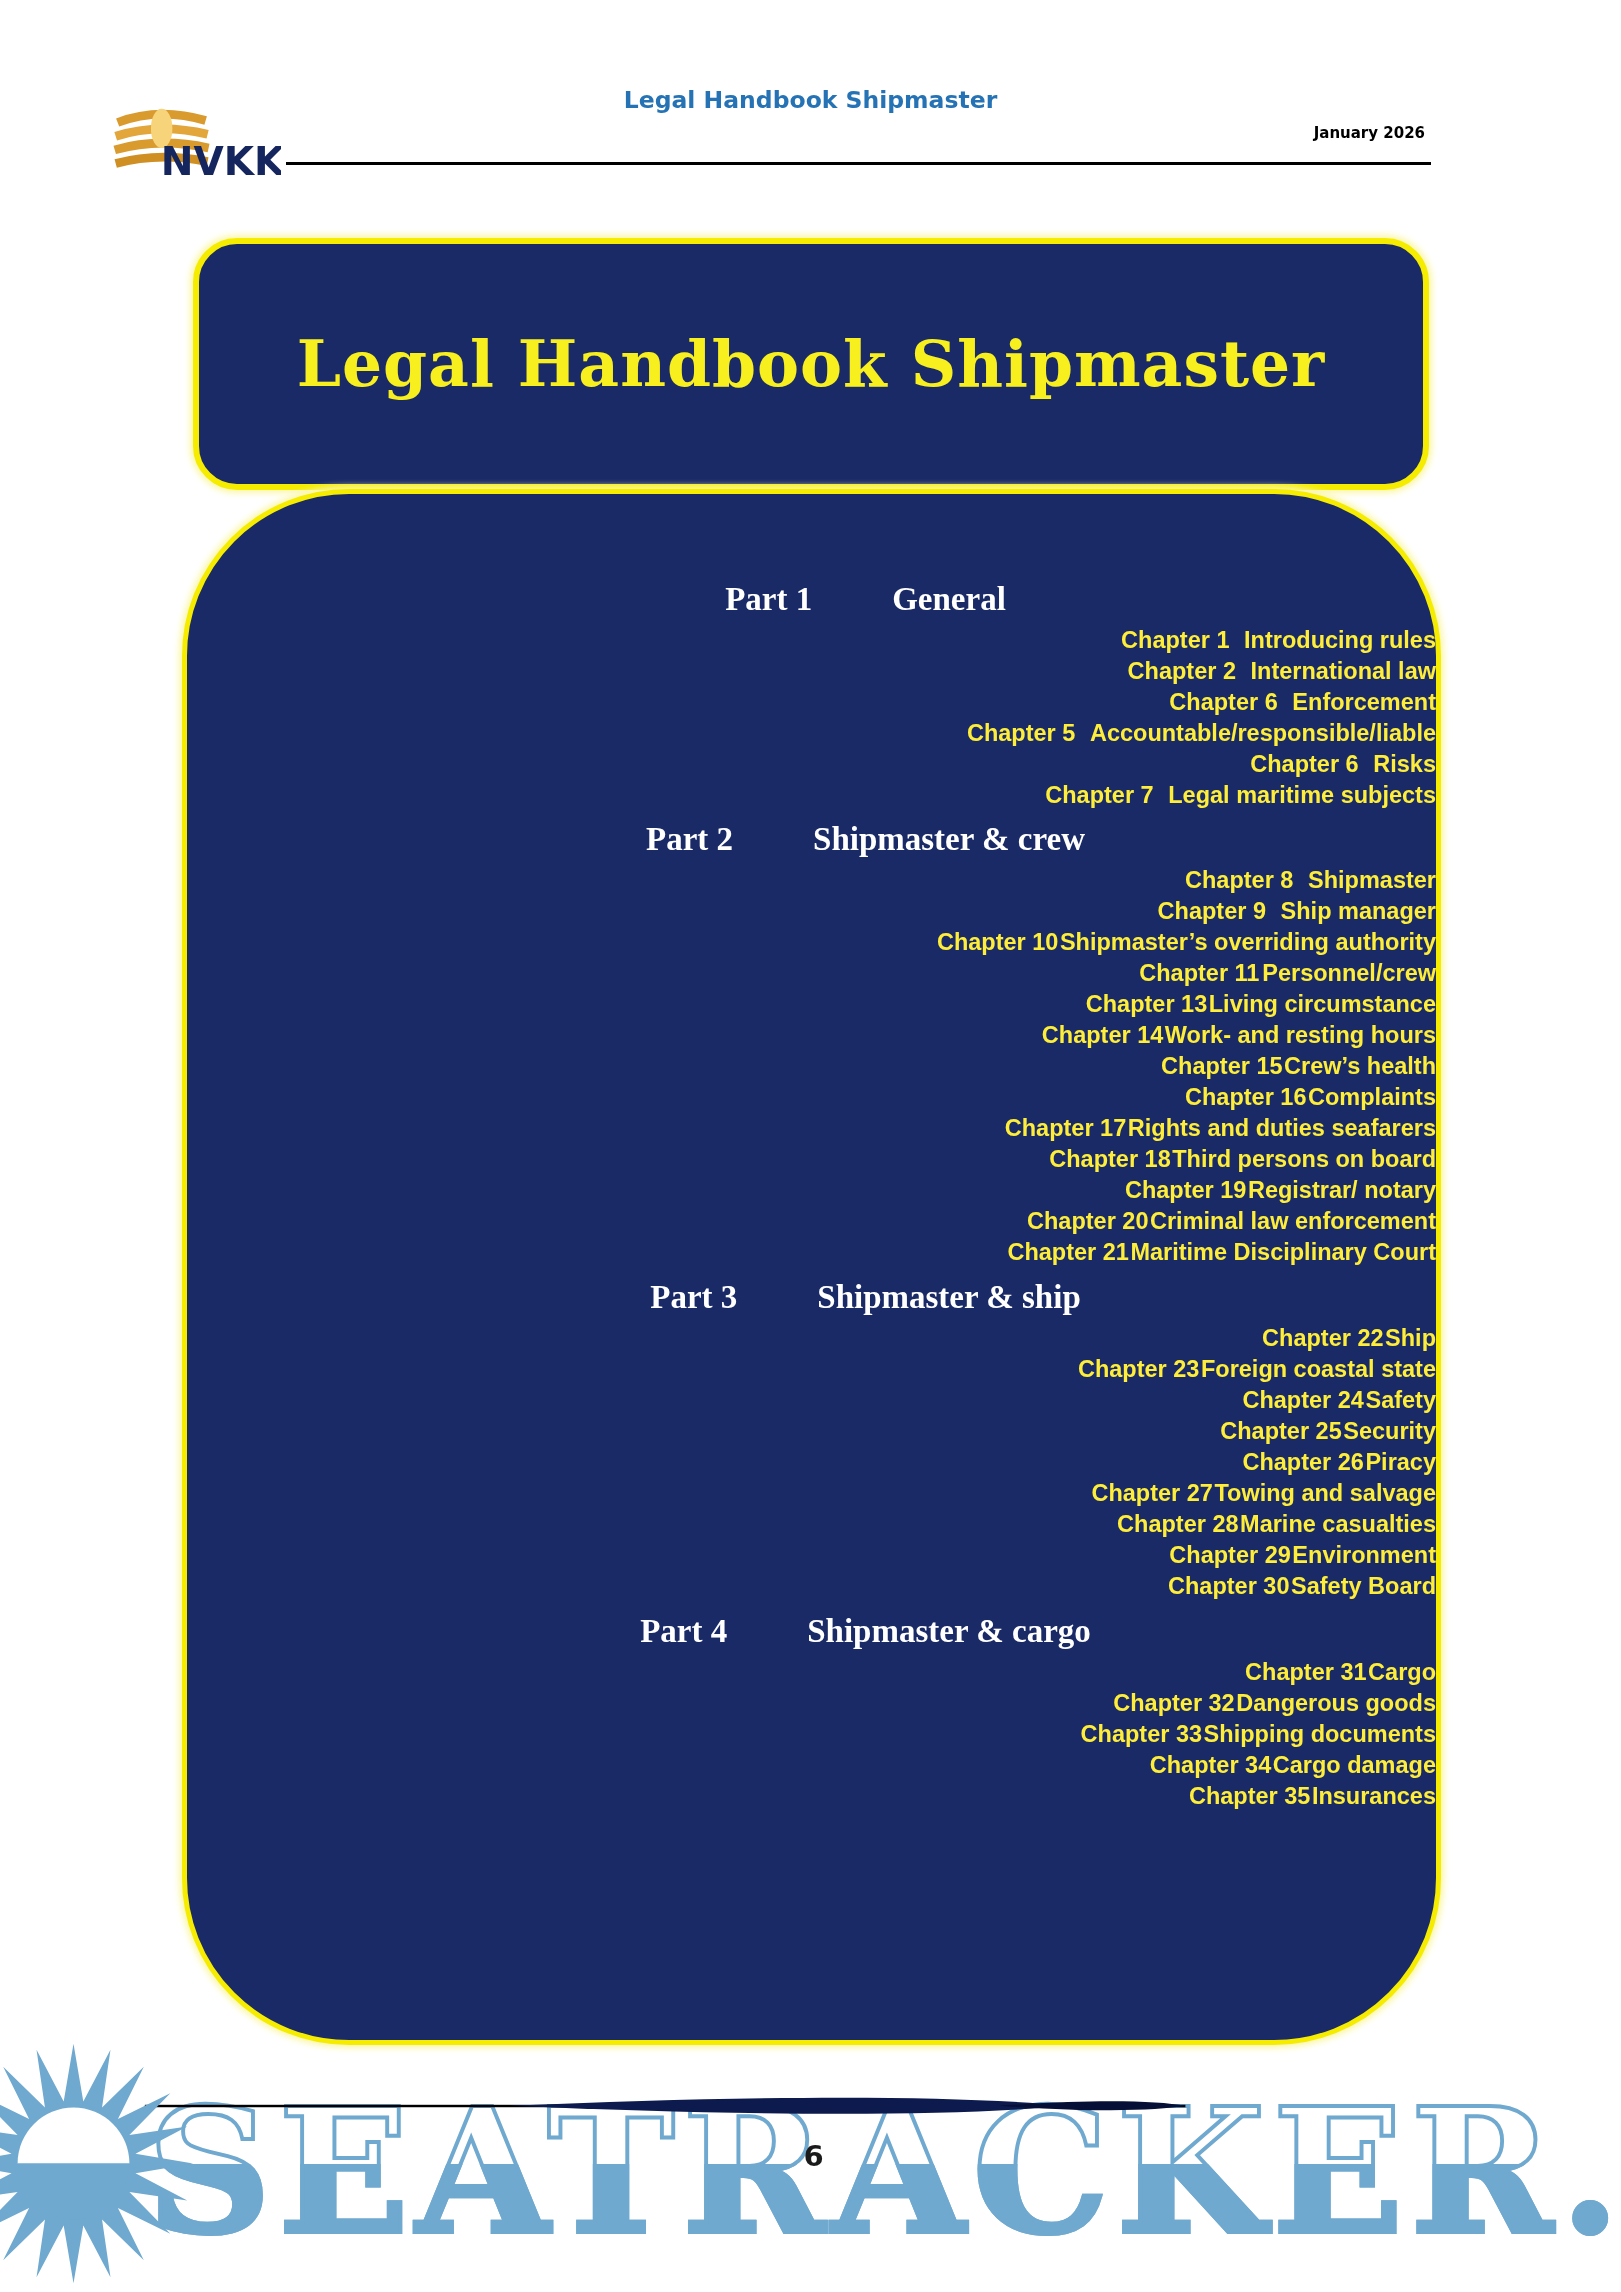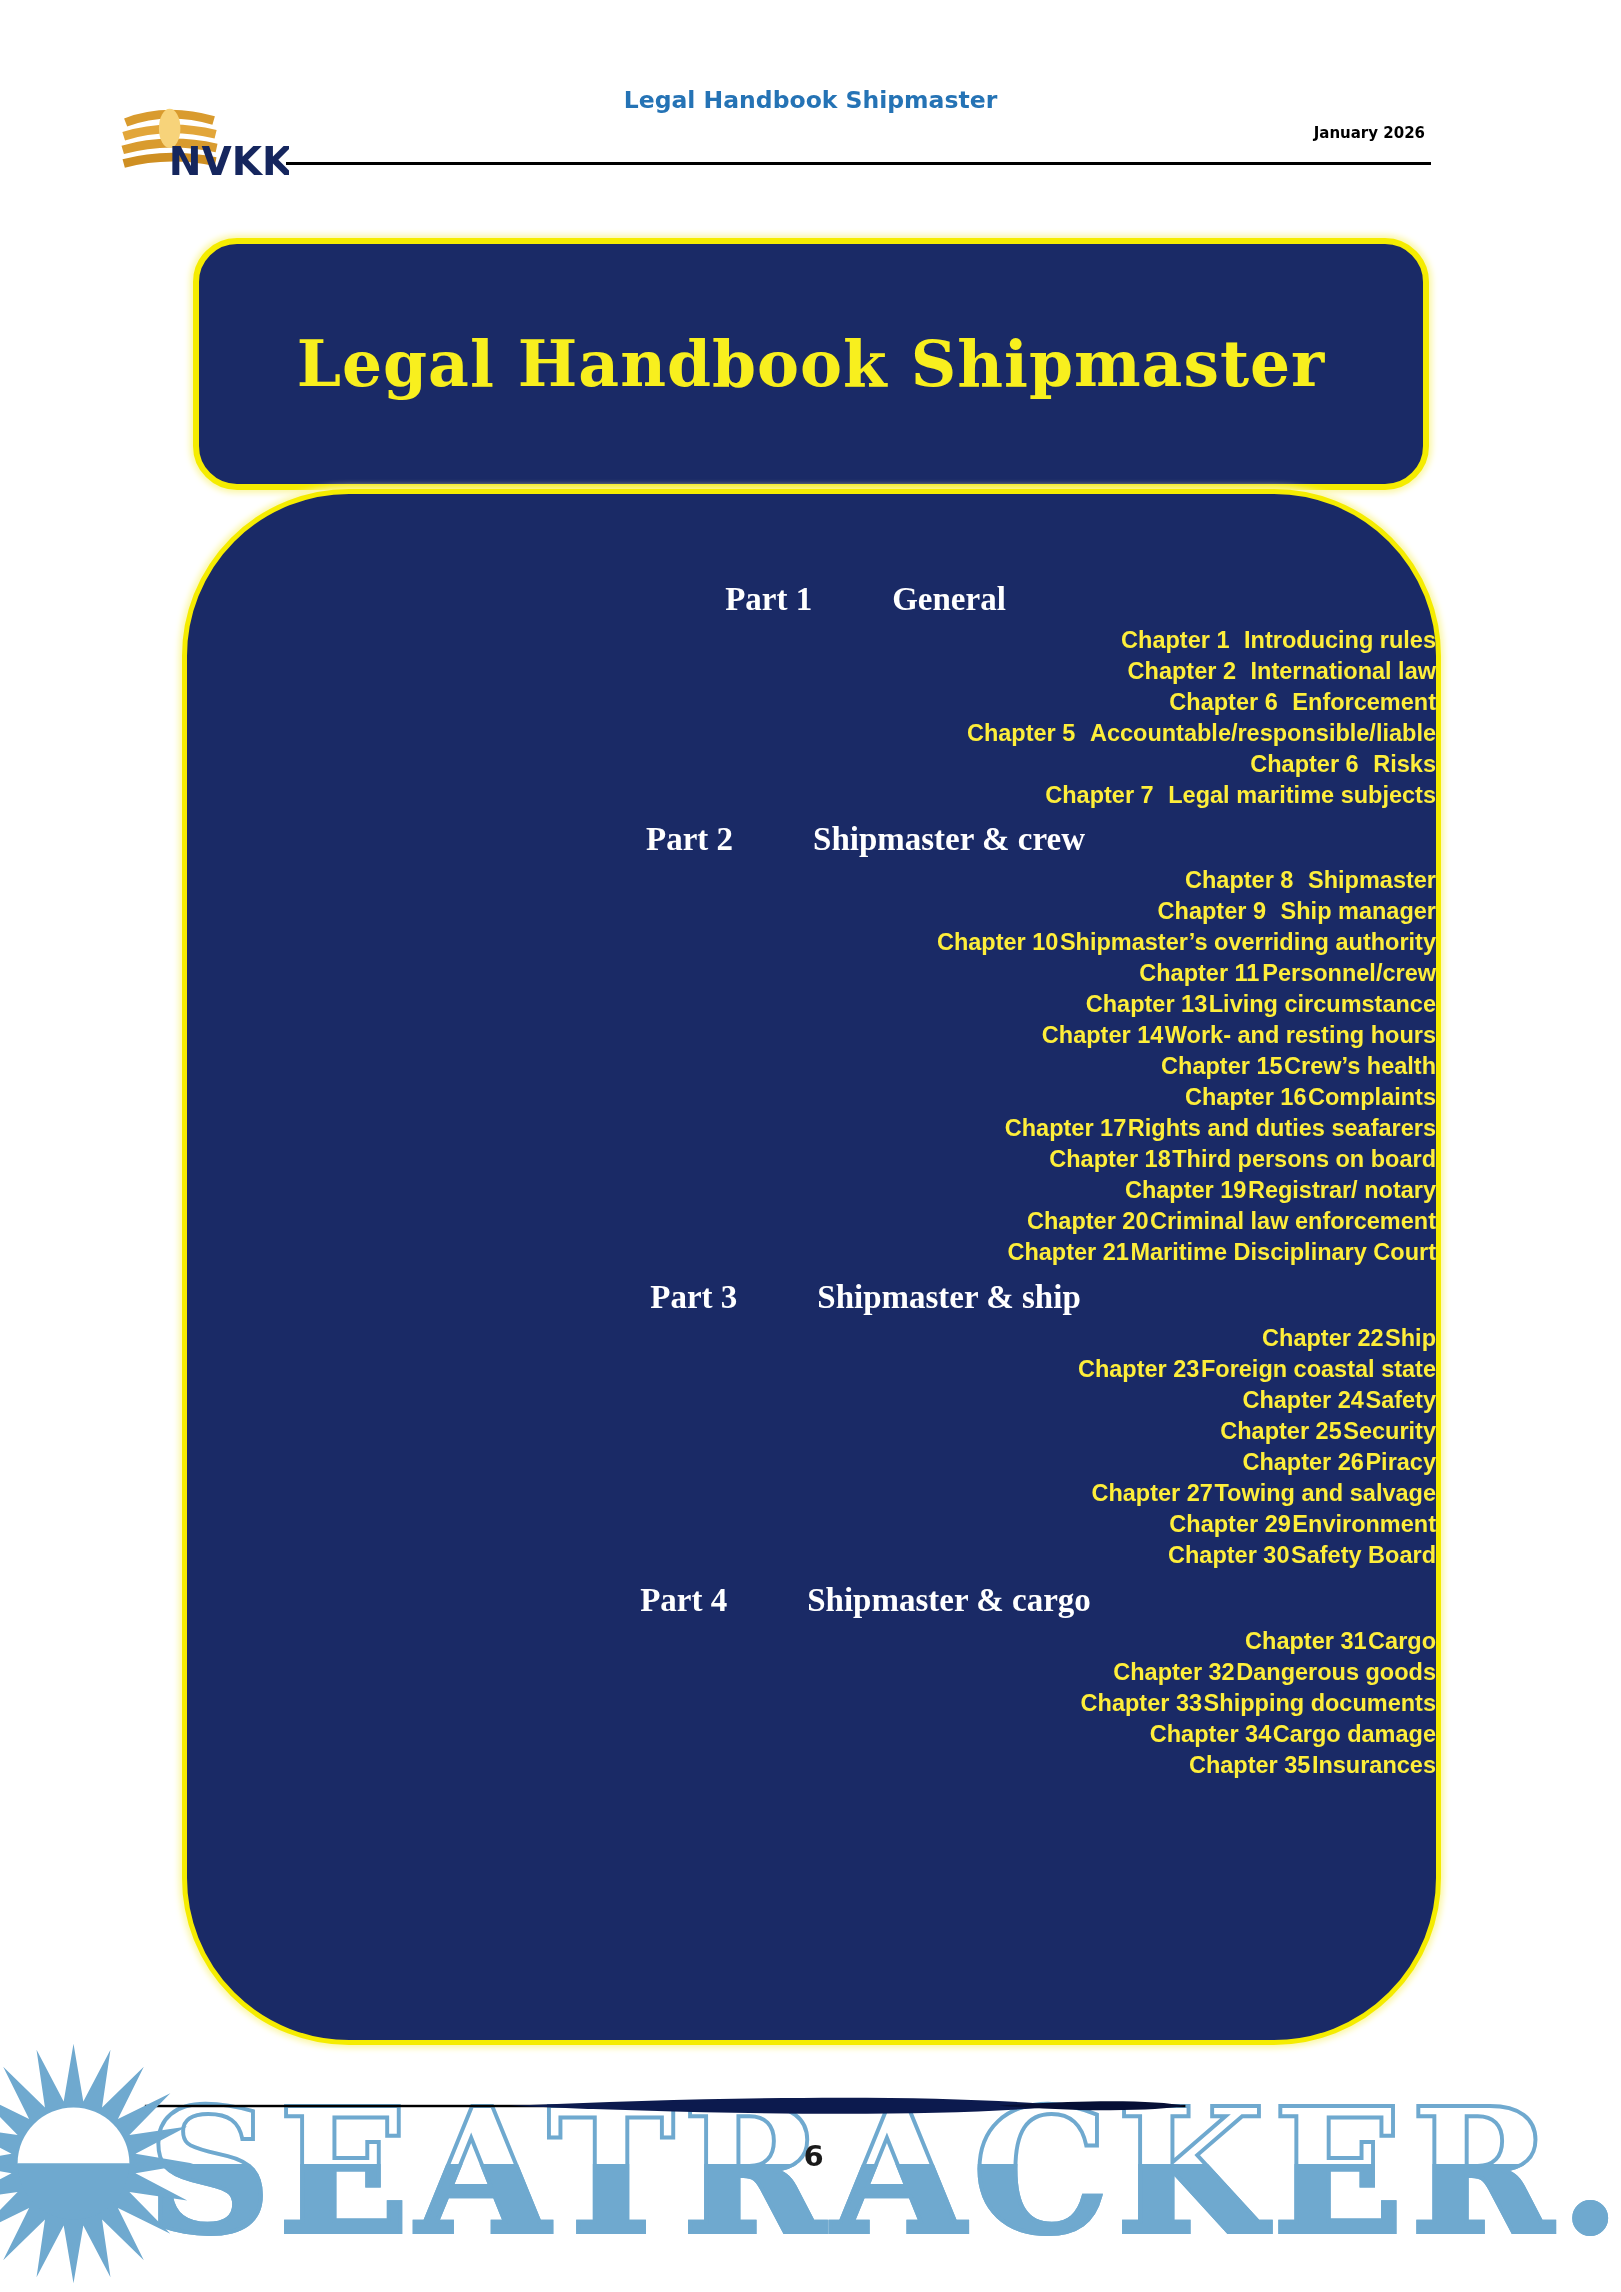--- a/index.html
+++ b/index.html
@@ -11,21 +11,21 @@
   .hdr-title{
     position:absolute;top:86px;left:0;width:100%;text-align:center;
     font-family:"DejaVu Sans",sans-serif;font-weight:bold;font-size:23.5px;
     color:var(--header_blue,#2573b5);
   }
   .hdr-date{
     position:absolute;top:124px;right:196px;
     font-family:"DejaVu Sans",sans-serif;font-weight:bold;font-size:15px;color:#000;
   }
   .hdr-rule{position:absolute;top:162px;left:286px;width:1145px;height:2.9px;background:#000;}
-  .logo{position:absolute;top:101px;left:108px;width:181px;height:88px;}
+  .logo{position:absolute;top:101px;left:100px;width:181px;height:88px;}
   
   .banner{
     position:absolute;left:193px;top:238px;width:1236px;height:252px;box-sizing:border-box;
     background:var(--navy,#1a2a66);border:6.9px solid var(--yellow,#f5ec00);border-radius:44px;
     box-shadow:0 0 5.9px 2.9px #fbf7a6;
     display:flex;align-items:center;justify-content:center;
   }
   .banner-text{
     font-family:"DejaVu Serif",serif;font-weight:bold;font-size:63px;
     color:var(--title_yellow,#f8ef1e);letter-spacing:1px;white-space:nowrap;
@@ -196,20 +196,24 @@
         </div>
         <div class="chapter-row">
           <span class="chapter-label">Chapter 26</span>
           <span class="chapter-title">Piracy</span>
         </div>
         <div class="chapter-row">
           <span class="chapter-label">Chapter 27</span>
           <span class="chapter-title">Towing and salvage</span>
         </div>
         <div class="chapter-row">
+          <span class="chapter-label">Chapter 28</span>
+          <span class="chapter-title">Marine casualties</span>
+        </div>
+        <div class="chapter-row">
           <span class="chapter-label">Chapter 29</span>
           <span class="chapter-title">Environment</span>
         </div>
         <div class="chapter-row">
           <span class="chapter-label">Chapter 30</span>
           <span class="chapter-title">Safety Board</span>
         </div>
         <div class="part-header">
           <span>Part 4</span>
           <span>Shipmaster &amp; cargo</span>

